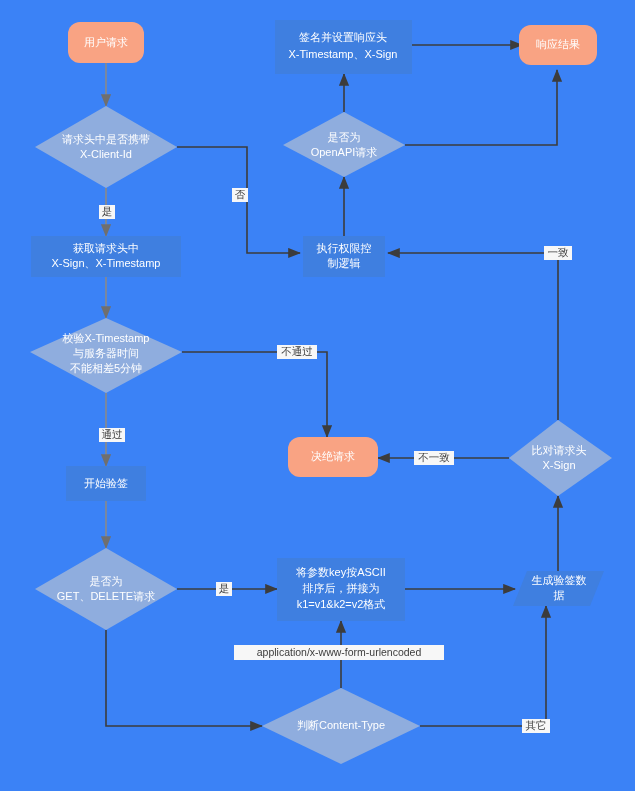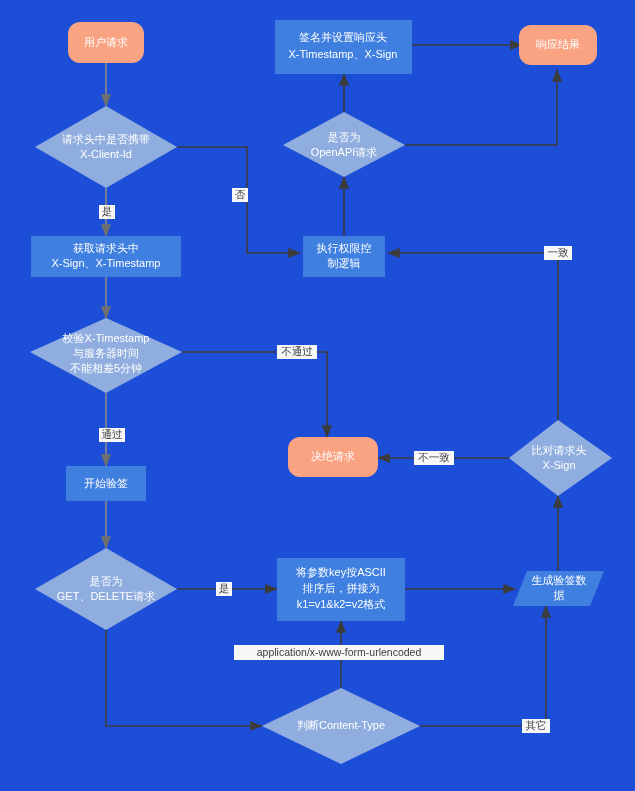--- a/index.html
+++ b/index.html
@@ -10,21 +10,21 @@
   body {
     width: 635px;
     height: 791px;
     font-family: "Liberation Sans", sans-serif;
     overflow: hidden;
   }
   #canvas {
     position: relative;
     width: 635px;
     height: 791px;
-    background: #1d4ed8;
+    background: #3b82f6;
   }
   svg.flow {
     position: absolute;
     top: 0;
     left: 0;
     width: 635px;
     height: 791px;
   }
   .node-shape {
     stroke: none;

